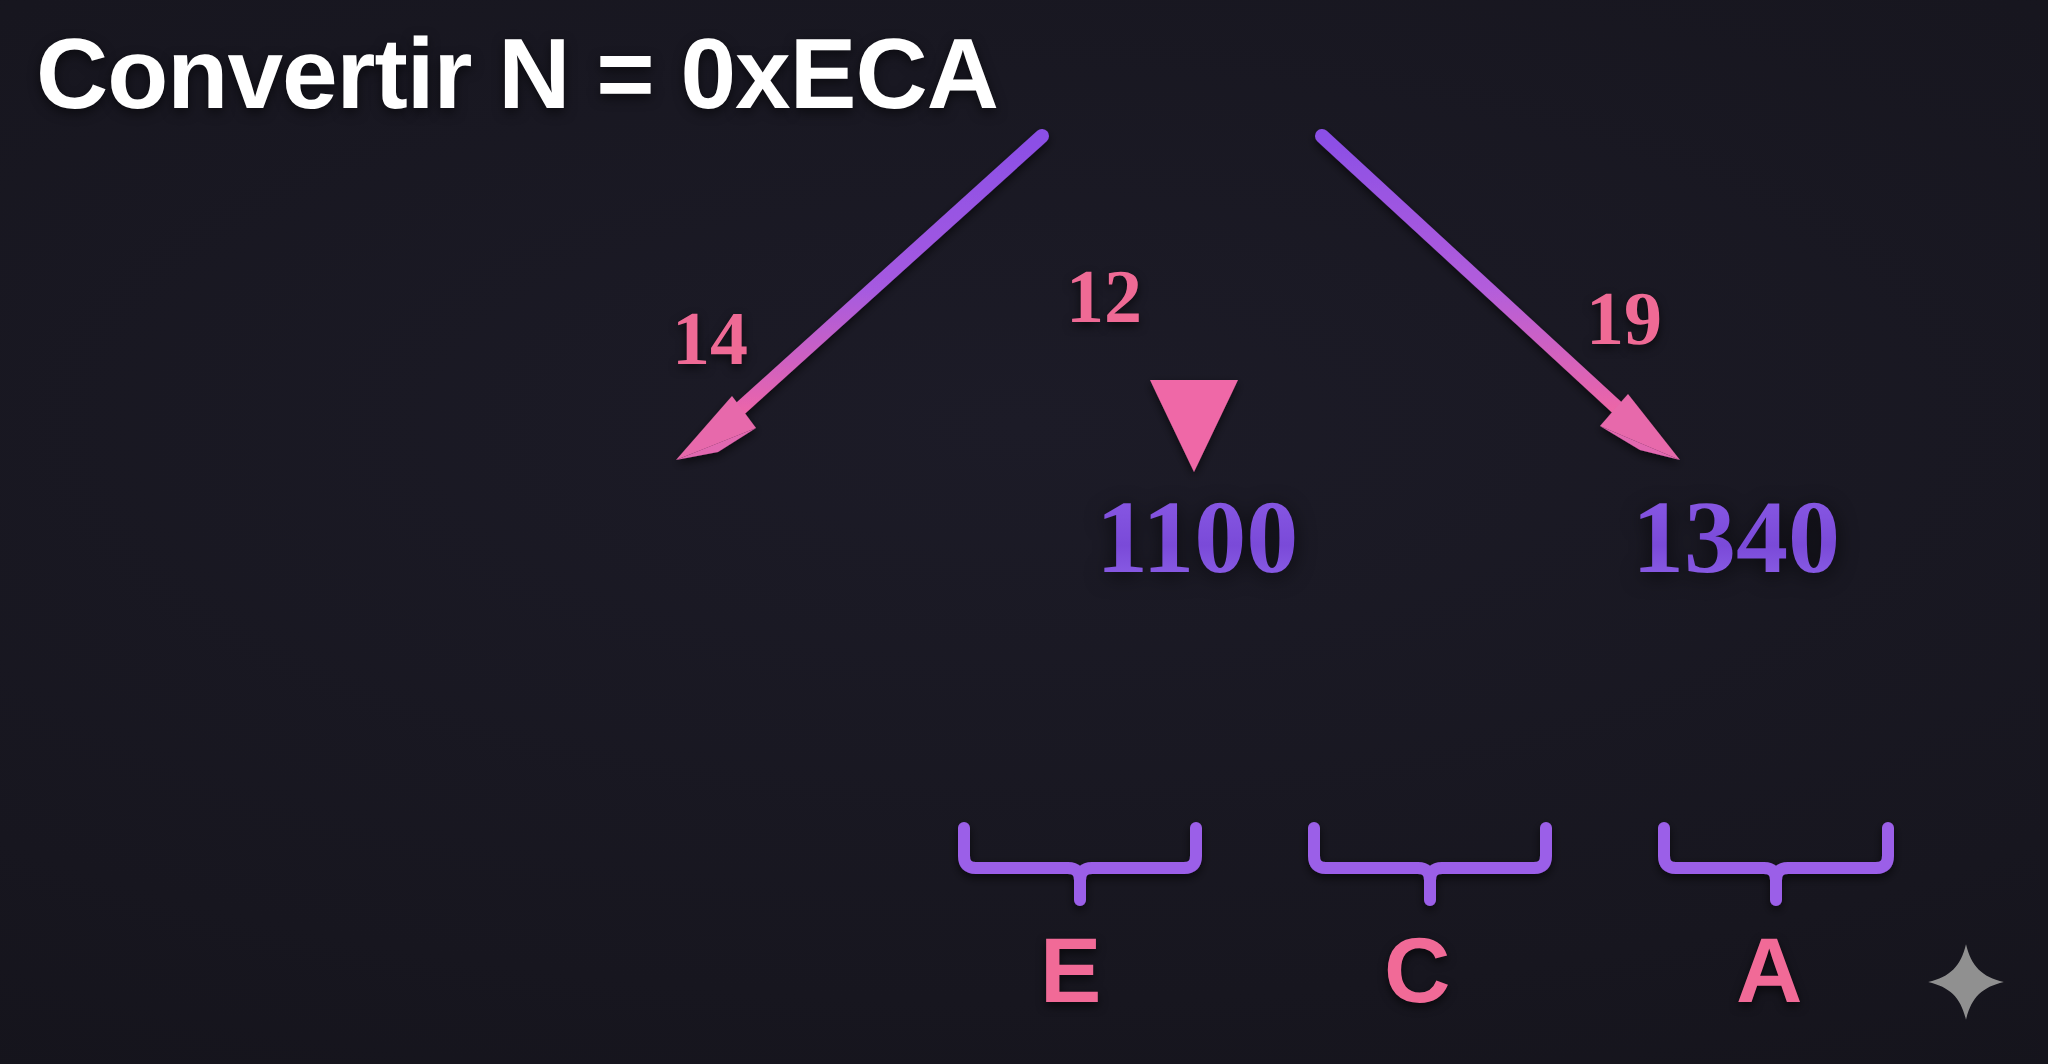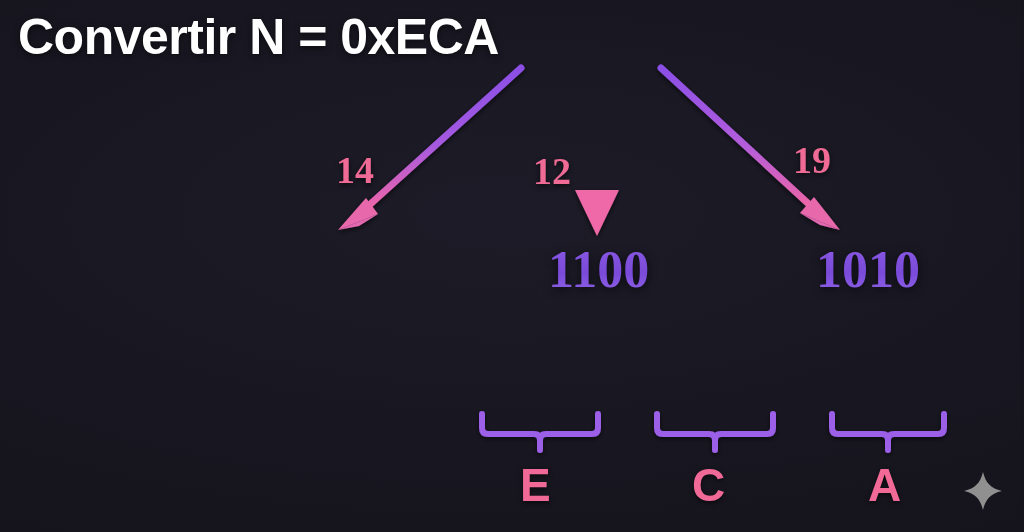--- a/index.html
+++ b/index.html
@@ -44,21 +44,21 @@
     position: absolute;
     font-family: "Liberation Serif", serif;
     font-weight: 700;
     font-size: 38px;
     color: #ef6a95;
     text-shadow: 0 2px 5px rgba(0,0,0,.6);
     line-height: 1;
     white-space: nowrap;
   }
   #lbl-14 { left: 336px; top: 141px; margin-top: 10px; }
-  #lbl-12 { left: 533px; top: 152px; }
+  #lbl-12 { left: 533px; top: 130px; }
   #lbl-10 { left: 793px; top: 141px; }
 
   
   .nibble {
     position: absolute;
     font-family: "Liberation Serif", serif;
     font-weight: 700;
     font-size: 52px;
     line-height: 1;
     white-space: nowrap;
@@ -156,21 +156,21 @@
       <polygon points="840,230 800,213 814,197" fill="#e769ab"></polygon>
       <polygon points="840,230 800,213 820,225" fill="#e267b0"></polygon>
     </g>
   </svg>
 
   <div class="arrow-label" id="lbl-14">14</div>
   <div class="arrow-label" id="lbl-12">12</div>
   <div class="arrow-label" id="lbl-10">19</div>
 
   <div class="nibble" id="nib-1">1100</div>
-  <div class="nibble" id="nib-2">1010</div>
+  <div class="nibble" id="nib-2">1340</div>
 
 
   <svg class="layer" width="1024" height="532" viewBox="0 0 1024 532" xmlns="http://www.w3.org/2000/svg">
     <g stroke="#9b5fe8" stroke-width="6" fill="none" stroke-linecap="round" stroke-linejoin="round" filter="url(#softShadow)">
       <path d="M482,414 L482,428 Q482,434 488,434 L534,434 Q540,434 540,440 Q540,434 546,434 L592,434 Q598,434 598,428 L598,414
                M540,440 L540,450"></path>
       <path d="M657,414 L657,428 Q657,434 663,434 L709,434 Q715,434 715,440 Q715,434 721,434 L767,434 Q773,434 773,428 L773,414
                M715,440 L715,450"></path>
       <path d="M832,414 L832,428 Q832,434 838,434 L882,434 Q888,434 888,440 Q888,434 894,434 L938,434 Q944,434 944,428 L944,414
                M888,440 L888,450"></path>

